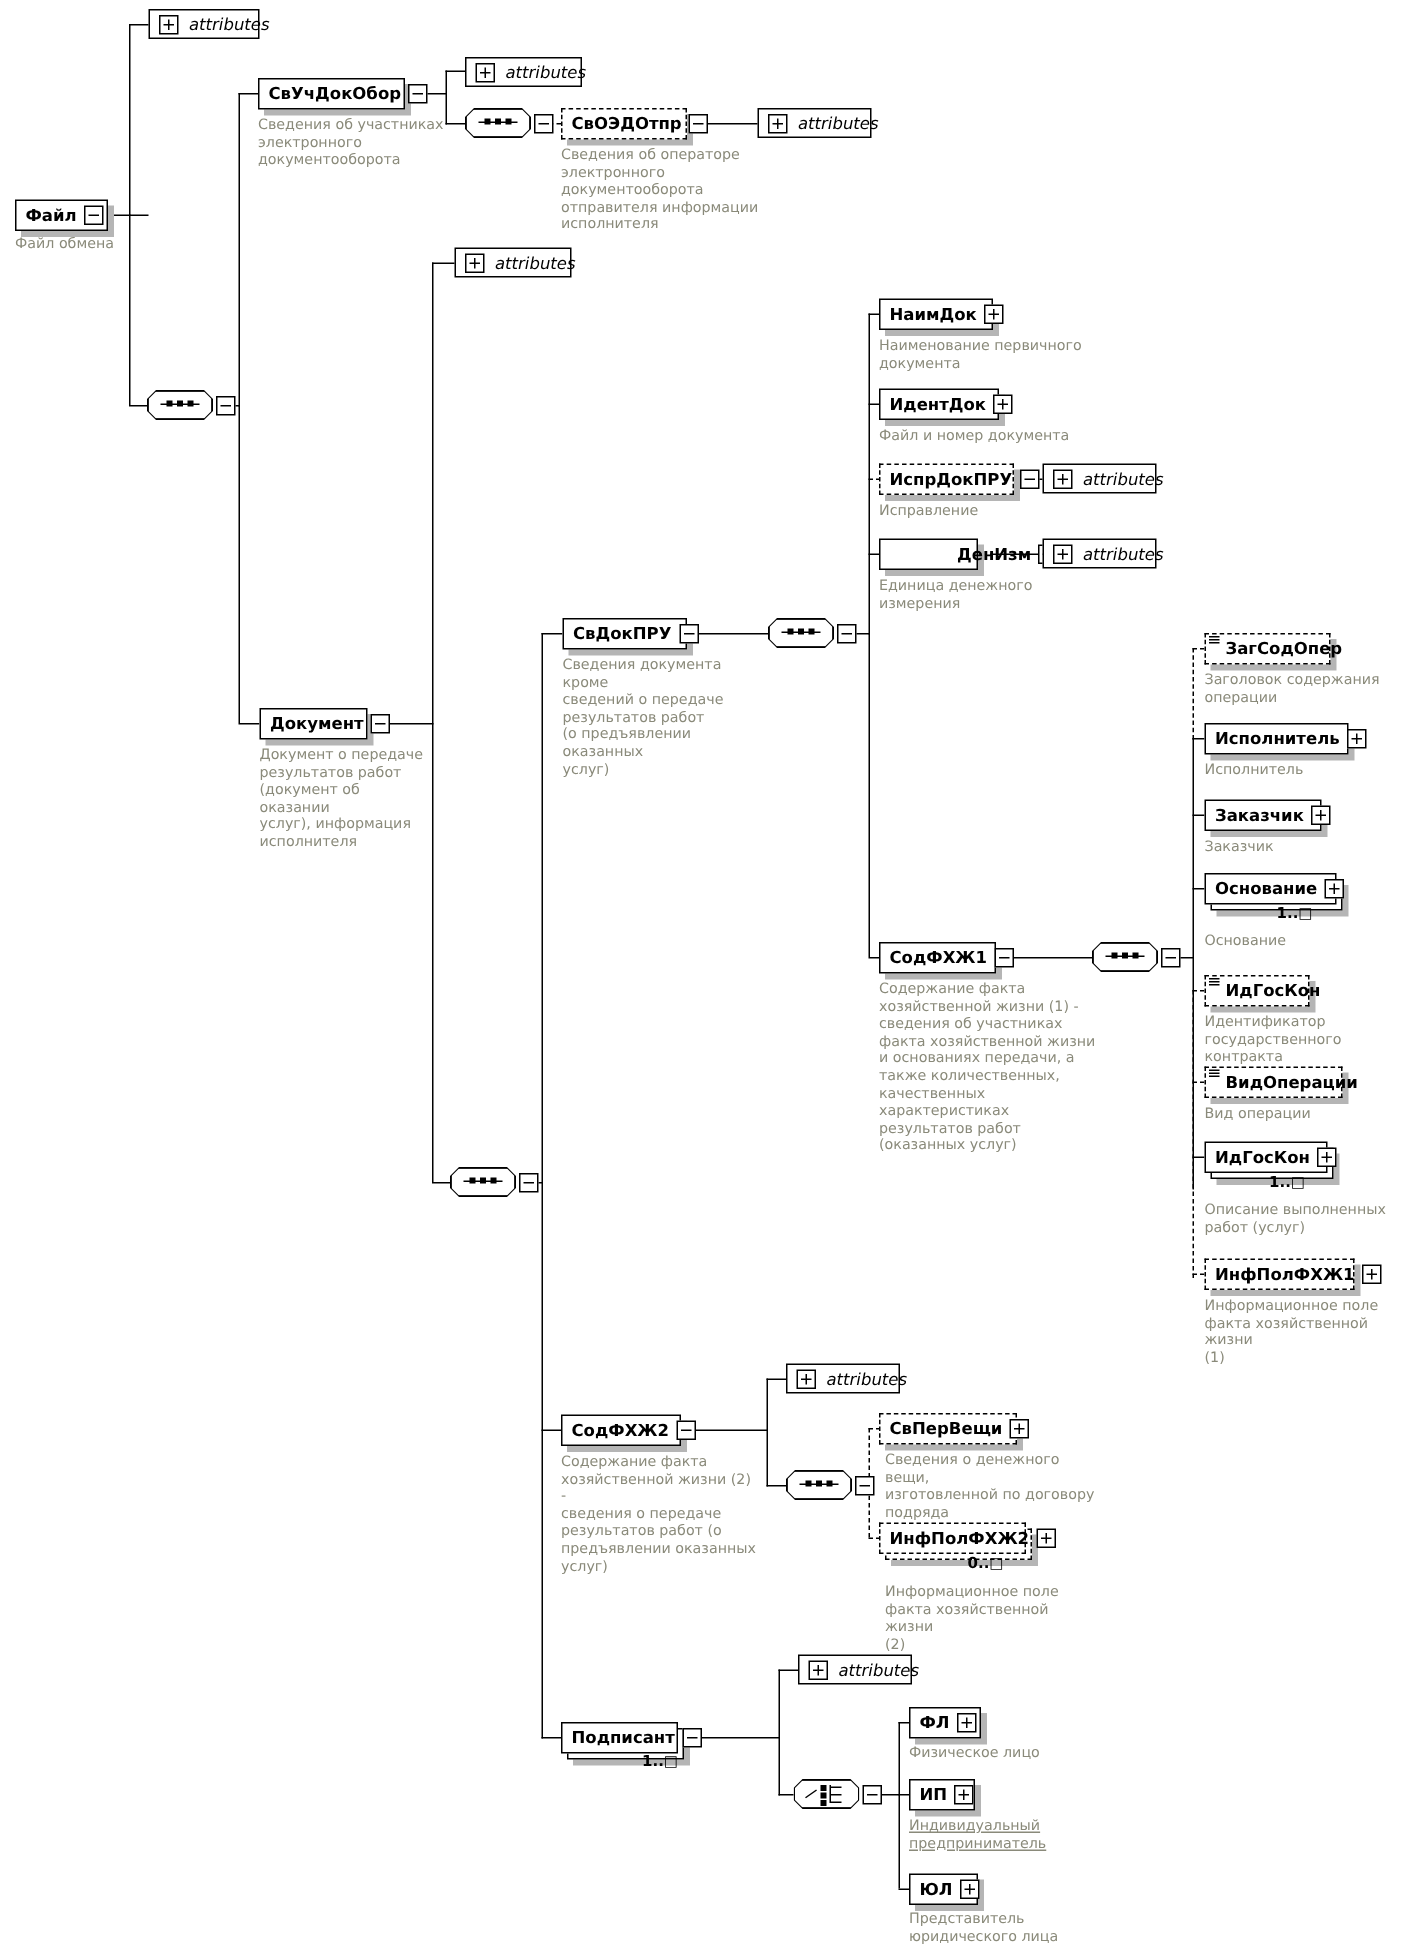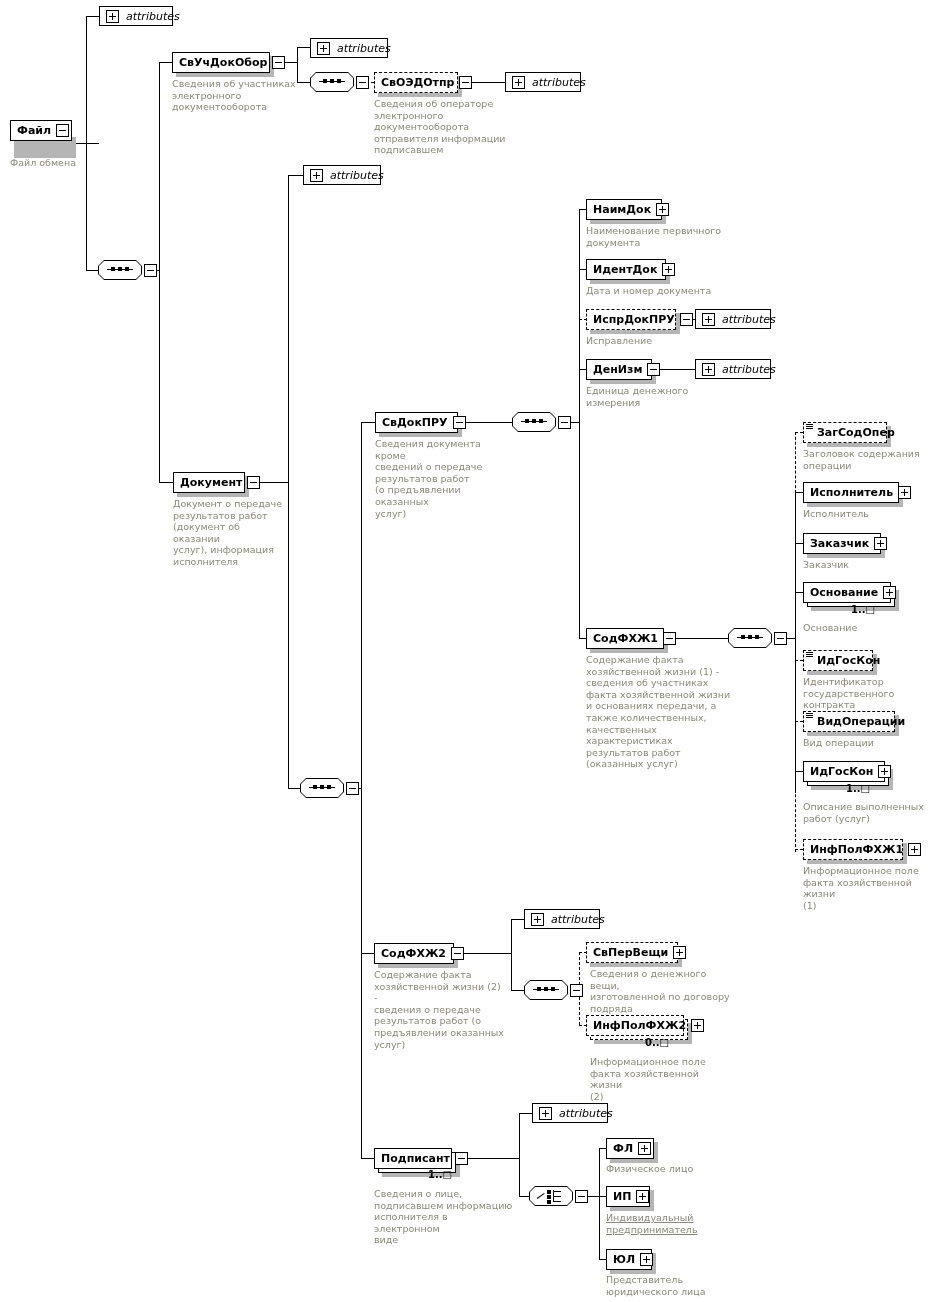--- a/index.html
+++ b/index.html
@@ -152,21 +152,21 @@
   <div class="ln lnh" style="left:519px;top:1196px;width:10px;"></div>
 
   <div class="ln lnh" style="left:586px;top:1196px;width:14px;"></div>
   <div class="ln lnv" style="left:599px;top:1148px;height:48px;"></div>
   <div class="ln lnv" style="left:599px;top:1196px;height:63px;"></div>
   <div class="ln lnh" style="left:599px;top:1148px;width:8px;"></div>
   <div class="ln lnh" style="left:599px;top:1196px;width:8px;"></div>
   <div class="ln lnh" style="left:599px;top:1259px;width:8px;"></div>
 
   <div class="shadow" style="left:14px;top:137px;width:62px;height:21px;"></div>
-  <div class="node" style="left:10px;top:120px;width:62px;">
+  <div class="node" style="left:10px;top:133px;width:62px;">
     <span class="nm">Файл</span>
     <span class="tg"></span>
   </div>
   <div class="desc" style="left:10px;top:157px;width:120px;">Файл обмена</div>
 
   <div class="attrbox" style="left:99px;top:6px;width:74px;">
     <span class="tg plus"></span>
     <span class="lbl">attributes</span>
   </div>
 
@@ -208,21 +208,21 @@
 
   <div class="shadow" style="left:378px;top:76px;width:84px;height:21px;"></div>
   <div class="node opt" style="left:374px;top:72px;width:84px;">
     <span class="nm">СвОЭДОтпр</span>
     <span class="tg"></span>
   </div>
   <div class="desc" style="left:374px;top:98px;width:140px;">Сведения об операторе
 электронного
 документооборота
 отправителя информации
-подписавшем</div>
+исполнителя</div>
 
   <div class="attrbox" style="left:505px;top:72px;width:76px;">
     <span class="tg plus"></span>
     <span class="lbl">attributes</span>
   </div>
 
   <div class="shadow" style="left:177px;top:476px;width:72px;height:21px;"></div>
   <div class="node" style="left:173px;top:472px;width:72px;">
     <span class="nm">Документ</span>
     <span class="tg"></span>
@@ -277,35 +277,35 @@
     <span class="tg plus"></span>
   </div>
   <div class="desc" style="left:586px;top:225px;width:150px;">Наименование первичного
 документа</div>
 
   <div class="shadow" style="left:590px;top:263px;width:80px;height:21px;"></div>
   <div class="node" style="left:586px;top:259px;width:80px;">
     <span class="nm">ИдентДок</span>
     <span class="tg plus"></span>
   </div>
-  <div class="desc" style="left:586px;top:285px;width:150px;">Дата и номер документа</div>
+  <div class="desc" style="left:586px;top:285px;width:150px;">Файл и номер документа</div>
 
   <div class="shadow" style="left:590px;top:313px;width:90px;height:21px;"></div>
   <div class="node opt" style="left:586px;top:309px;width:90px;">
     <span class="nm">ИспрДокПРУ</span>
     <span class="tg"></span>
   </div>
   <div class="desc" style="left:586px;top:335px;width:150px;">Исправление</div>
   <div class="attrbox" style="left:695px;top:309px;width:76px;">
     <span class="tg plus"></span>
     <span class="lbl">attributes</span>
   </div>
 
   <div class="shadow" style="left:590px;top:363px;width:66px;height:21px;"></div>
-  <div class="node" style="left:586px;top:359px;width:66px;">
+  <div class="node" style="left:586px;top:359px;width:66px;padding-left:45px;">
     <span class="nm">ДенИзм</span>
     <span class="tg"></span>
   </div>
   <div class="desc" style="left:586px;top:385px;width:150px;">Единица денежного
 измерения</div>
   <div class="attrbox" style="left:695px;top:359px;width:76px;">
     <span class="tg plus"></span>
     <span class="lbl">attributes</span>
   </div>
 
@@ -461,24 +461,20 @@
 факта хозяйственной жизни
 (2)</div>
 
   <div class="shadow" style="left:382px;top:1156px;width:78px;height:21px;"></div>
   <div class="stack" style="left:378px;top:1152px;width:78px;"></div>
   <div class="node" style="left:374px;top:1148px;width:78px;">
     <span class="nm">Подписант</span>
     <span class="tg"></span>
   </div>
   <div class="mult" style="left:428px;top:1169px;">1..□</div>
-  <div class="desc" style="left:374px;top:1188px;width:140px;">Сведения о лице,
-подписавшем информацию
-исполнителя в электронном
-виде</div>
 
   <div class="attrbox" style="left:532px;top:1103px;width:76px;">
     <span class="tg plus"></span>
     <span class="lbl">attributes</span>
   </div>
 
   <div class="comp" style="left:529px;top:1186px;">
     <div class="csh"></div>
       <div class="octb"></div>
       <div class="octw"></div>

